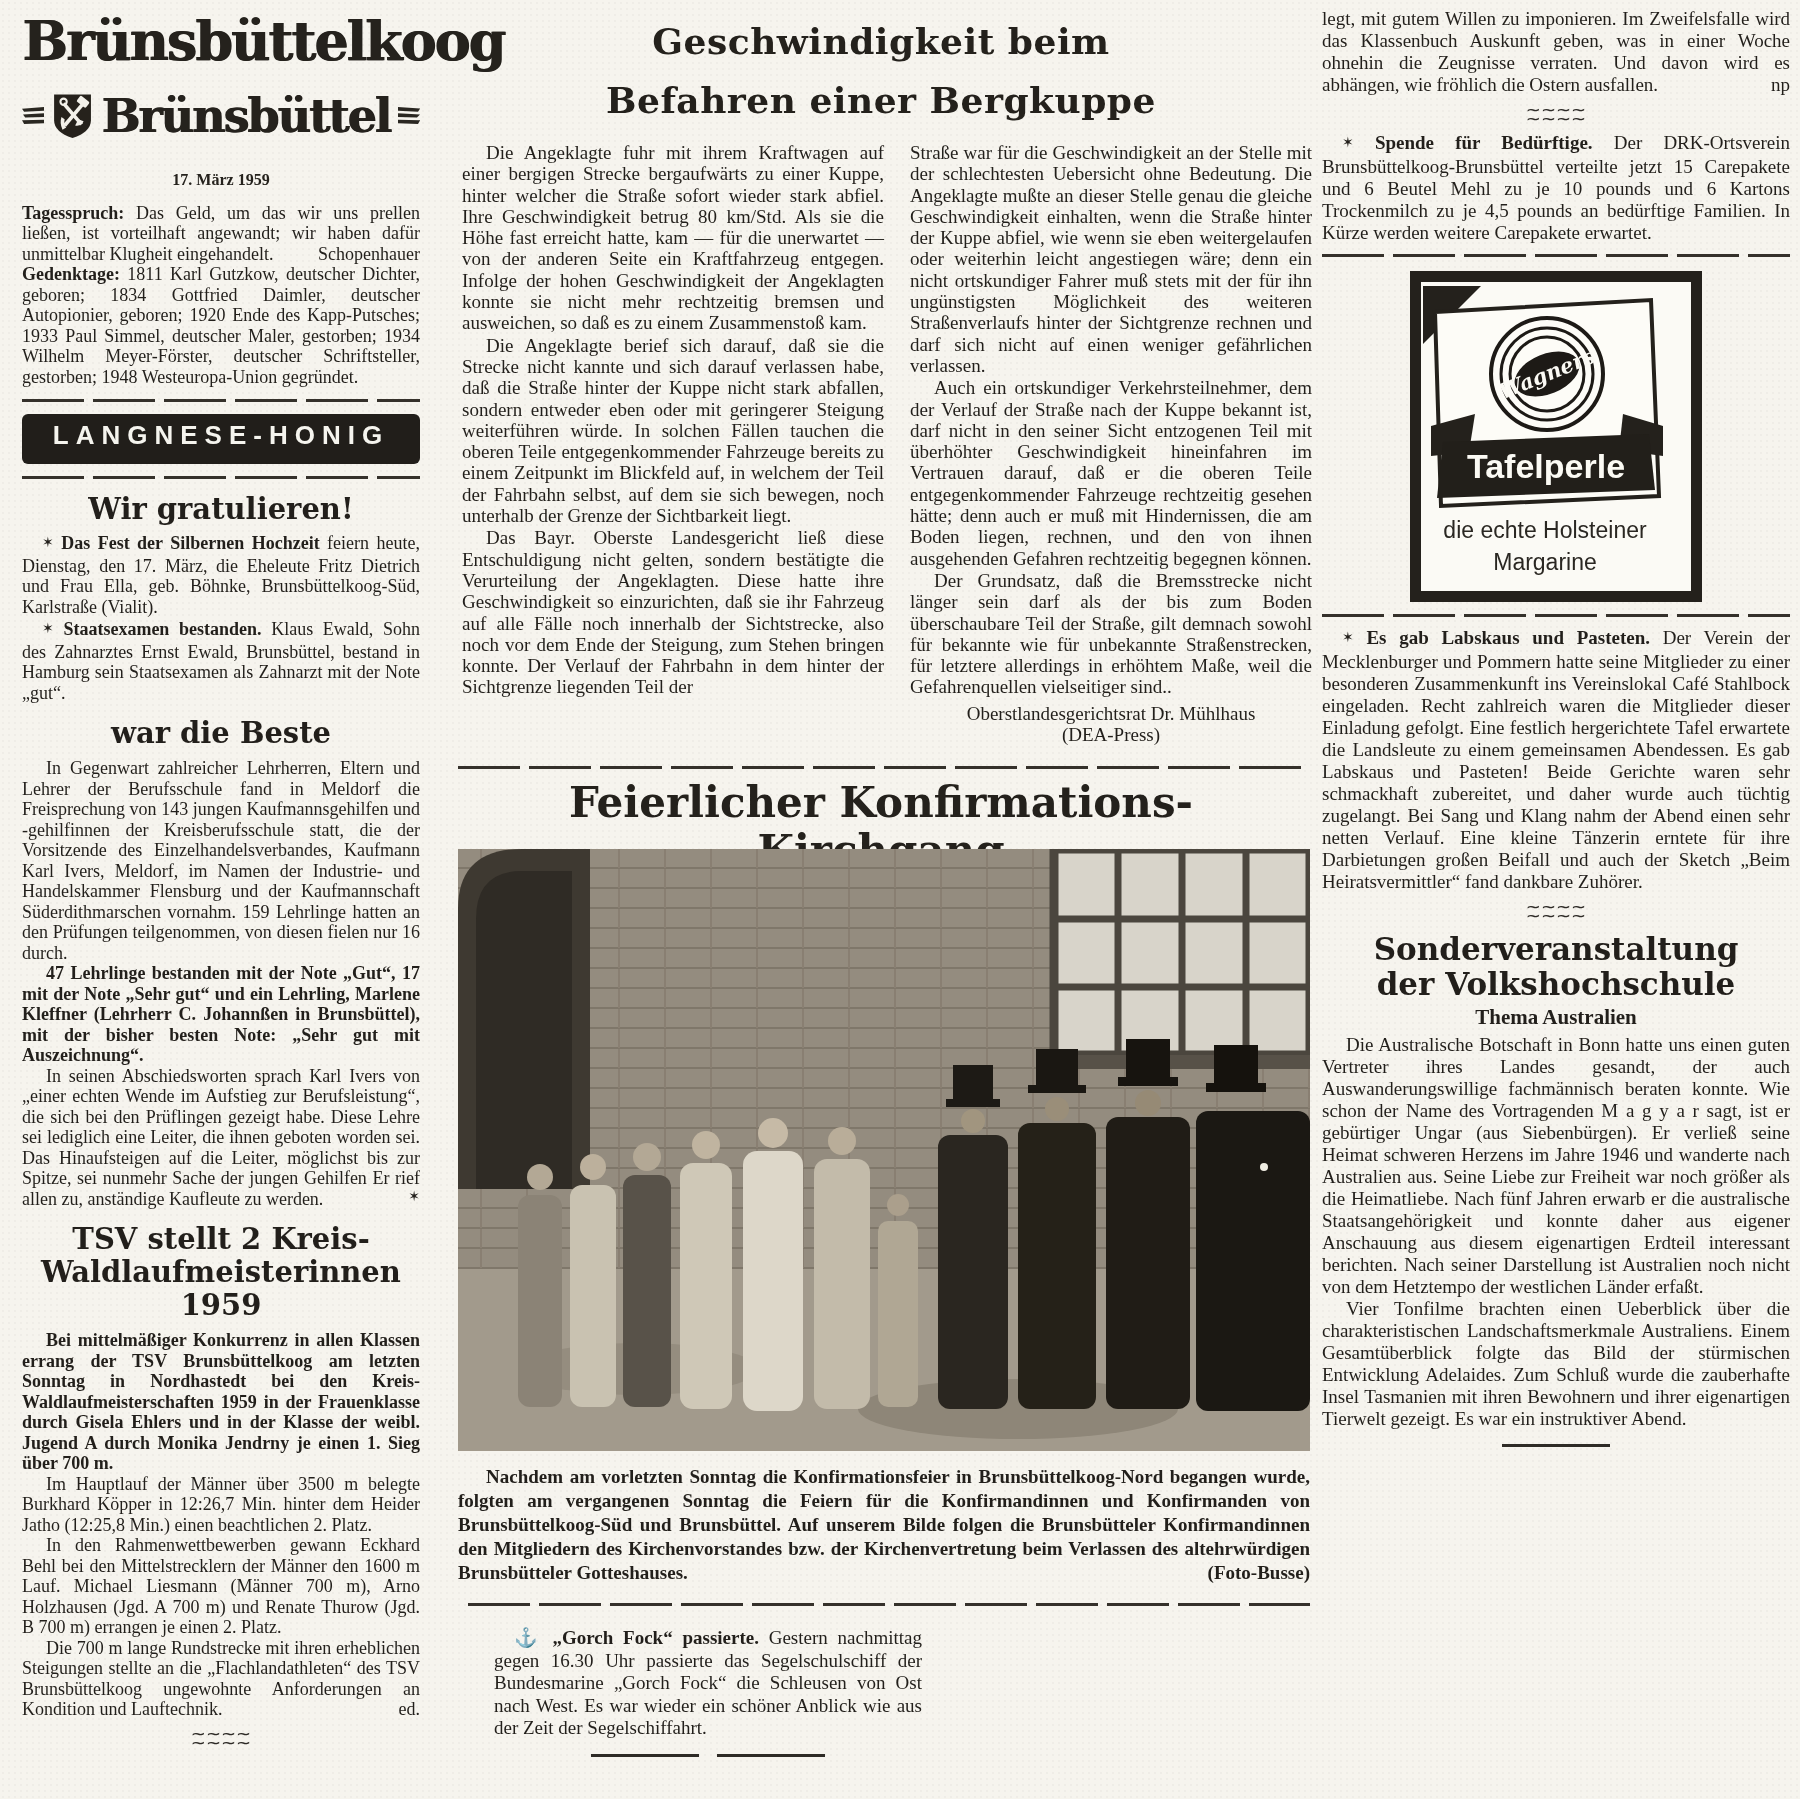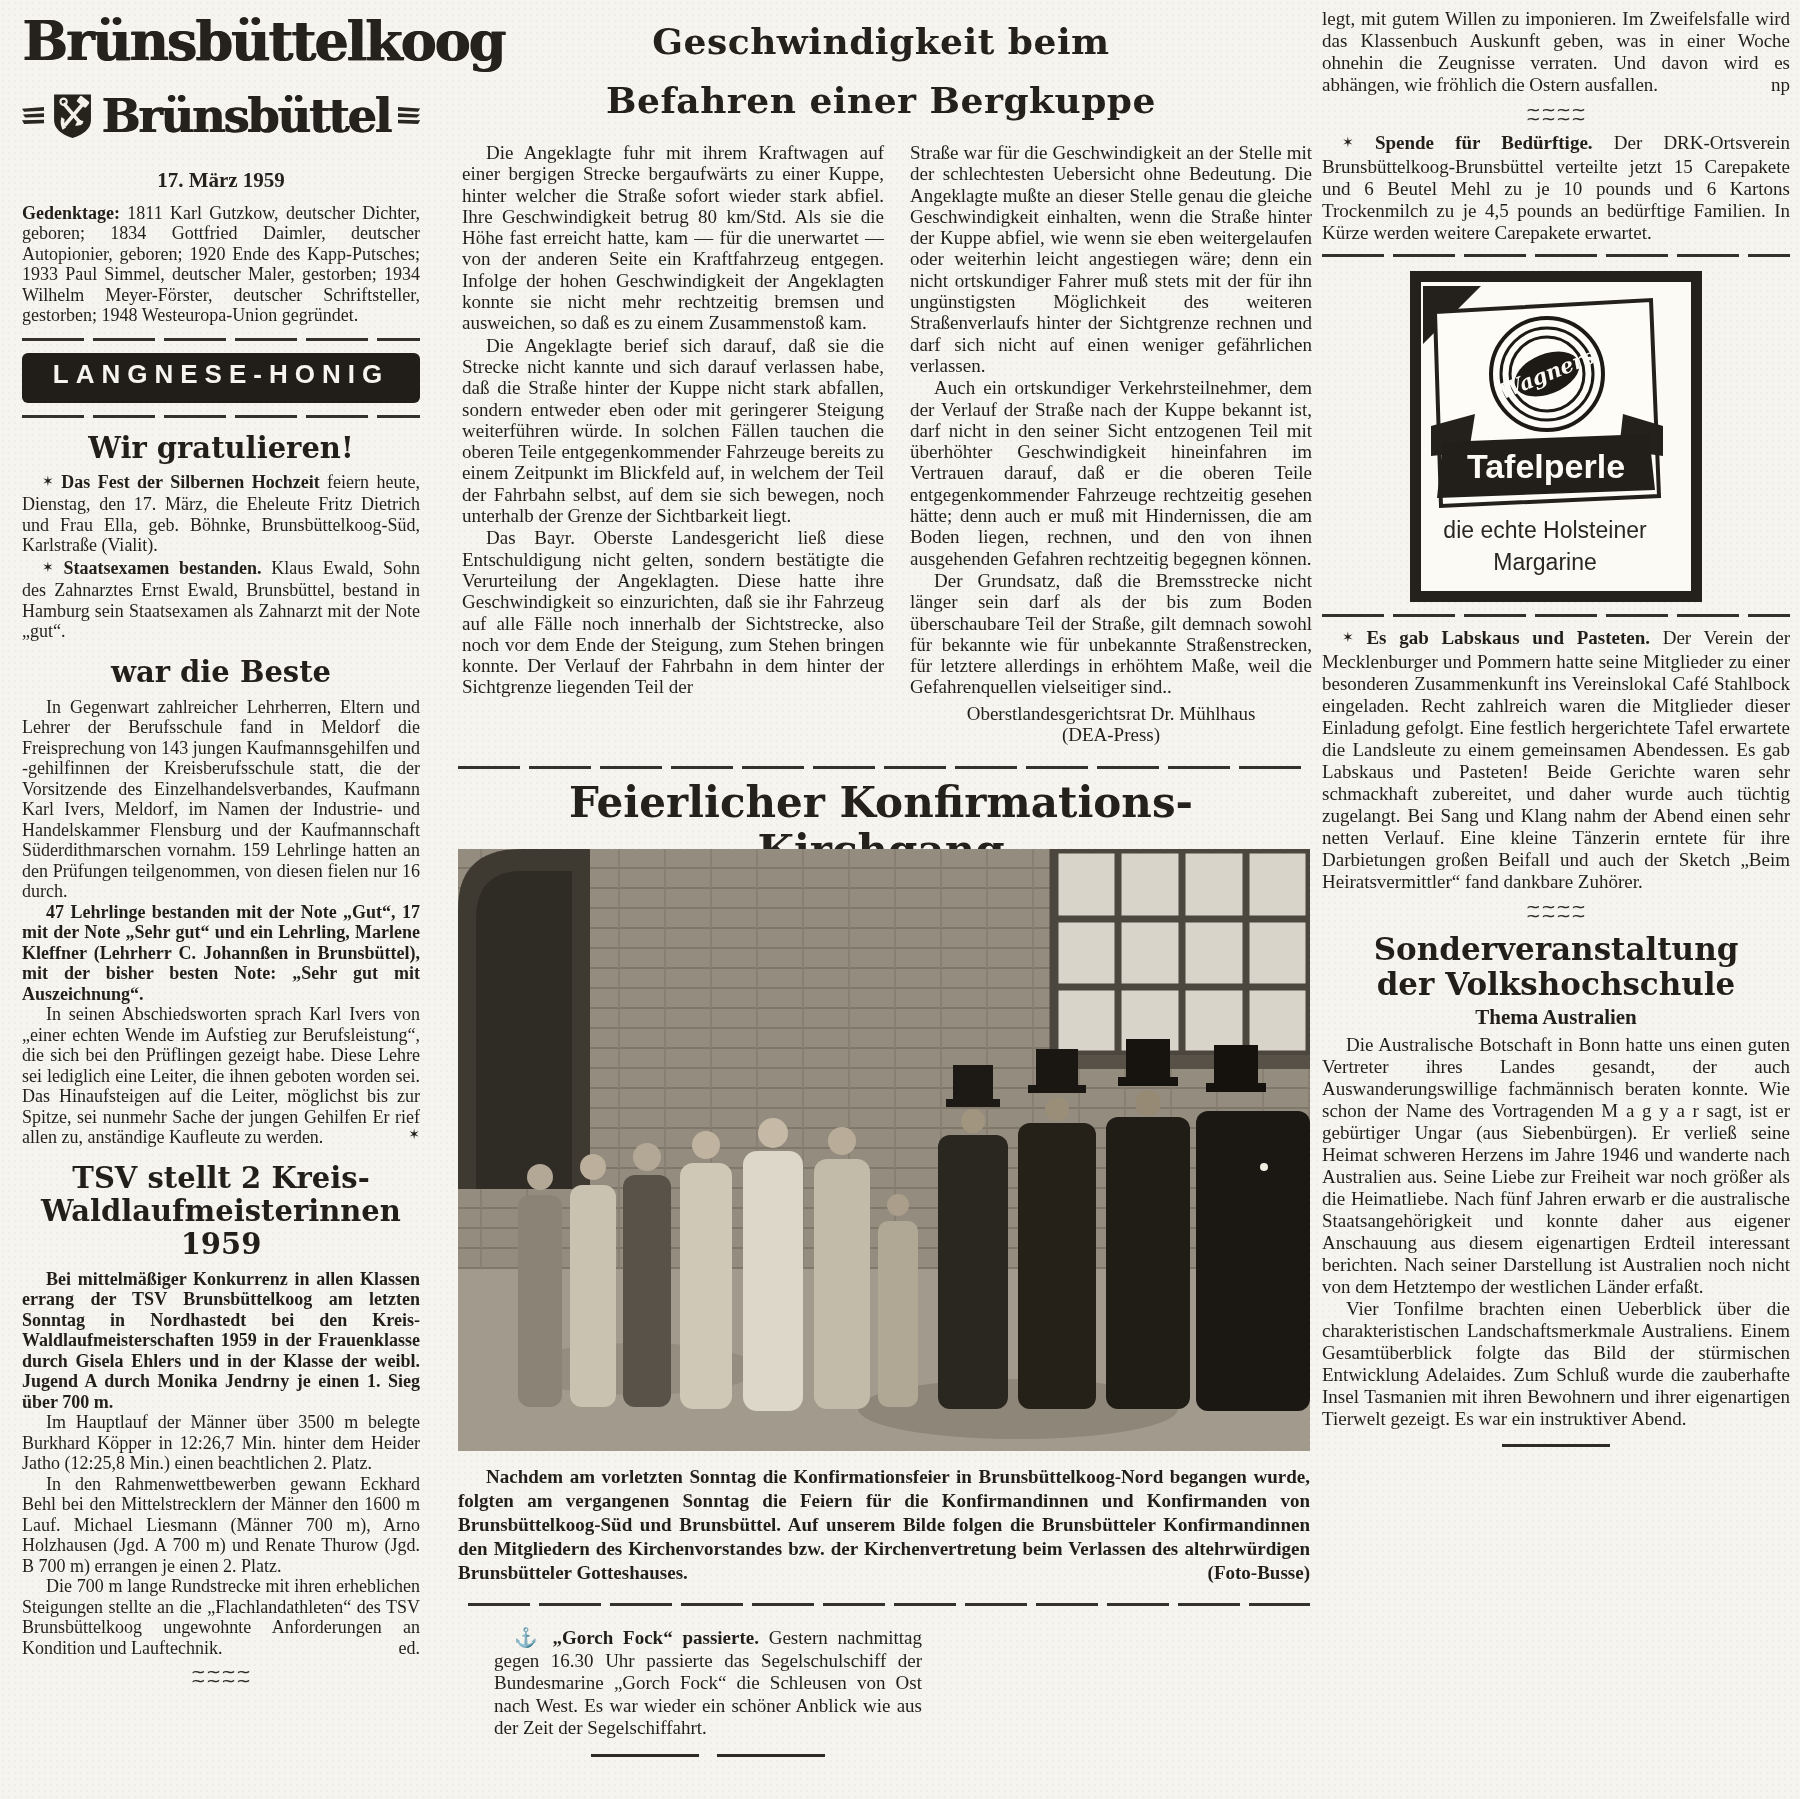--- a/index.html
+++ b/index.html
@@ -22,21 +22,21 @@
   .star{font-size:14px;position:relative;top:-2px;}
   .enddash{display:flex;justify-content:center;gap:18px;margin:14px 0;}
   .enddash span{display:block;width:108px;border-top:3px solid #2e2b26;}
 
   
   .col-left{position:absolute;left:22px;top:14px;width:398px;font-size:18px;line-height:20.5px;text-align:justify;hyphens:auto;}
   .masthead{font-weight:bold;color:#25221d;}
   .mh-line1{font-size:54px;line-height:54px;letter-spacing:-2px;text-align:center;font-family:"DejaVu Serif",serif;text-shadow:1px 0 0 currentColor;}
   .mh-row{display:flex;align-items:center;justify-content:center;gap:8px;margin-top:4px;}
   .mh-line2{font-size:46px;line-height:48px;letter-spacing:-2px;font-family:"DejaVu Serif",serif;text-shadow:1px 0 0 currentColor;}
-  .mh-date{text-align:center;font-size:21px;font-weight:bold;margin:10px 0 12px;}
+  .mh-date{text-align:center;font-size:16px;font-weight:bold;margin:10px 0 12px;}
   .col-left .rule{margin:12px 0;}
   .banner{height:50px;line-height:42px;background:#211e1a;color:#f5f4ee;text-align:center;
     font-family:"Liberation Sans","DejaVu Sans",sans-serif;font-weight:bold;font-size:26px;letter-spacing:7px;border-radius:6px;}
   .h-grat{margin:14px 0 8px;text-align:center;font-size:29px;line-height:32px;font-family:"DejaVu Serif",serif;font-weight:bold;}
   .h2c{margin:14px 0 8px;text-align:center;font-size:29px;line-height:33px;font-family:"DejaVu Serif",serif;font-weight:bold;}
   .item{text-indent:20px;margin-bottom:2px;}
 
   
   .center-head{position:absolute;left:452px;top:12px;width:858px;text-align:center;
     font-family:"DejaVu Serif",serif;font-weight:bold;font-size:36px;line-height:59px;letter-spacing:0.5px;color:#24211c;}
@@ -87,20 +87,21 @@
       <div class="mh-line2">Brünsbüttel</div>
       <svg width="42" height="34" viewBox="0 0 42 34">
         <polygon points="0,0 42,3 38,9 0,7" fill="#2a2721"></polygon>
         <polygon points="0,12 42,14 36,20 0,19" fill="#2a2721"></polygon>
         <polygon points="0,24 42,25 38,32 0,31" fill="#2a2721"></polygon>
       </svg>
     </div>
     <div class="mh-date">17. März 1959</div>
   </header>
 
+  <p><span class="b">Tagesspruch:</span> <span>Das Geld, um das wir uns prellen ließen, ist vorteilhaft angewandt; wir haben dafür unmittelbar Klugheit eingehandelt.</span><span class="fr">Schopenhauer</span></p>
   <p><span class="b">Gedenktage:</span> <span>1811 Karl Gutzkow, deutscher Dichter, geboren; 1834 Gottfried Daimler, deutscher Autopionier, geboren; 1920 Ende des Kapp-Putsches; 1933 Paul Simmel, deutscher Maler, gestorben; 1934 Wilhelm Meyer-Förster, deutscher Schriftsteller, gestorben; 1948 Westeuropa-Union gegründet.</span></p>
 
   <div class="rule"></div>
   <div class="banner">LANGNESE-HONIG</div>
   <div class="rule"></div>
 
   <h2 class="h-grat">Wir gratulieren!</h2>
   <p class="item"><span class="star">✶</span> <span class="b">Das Fest der Silbernen Hochzeit</span> <span>feiern heute, Dienstag, den 17. März, die Eheleute Fritz Dietrich und Frau Ella, geb. Böhnke, Brunsbüttelkoog-Süd, Karlstraße (Vialit).</span></p>
   <p class="item"><span class="star">✶</span> <span class="b">Staatsexamen bestanden.</span> <span>Klaus Ewald, Sohn des Zahnarztes Ernst Ewald, Brunsbüttel, bestand in Hamburg sein Staatsexamen als Zahnarzt mit der Note „gut“.</span></p>
 

